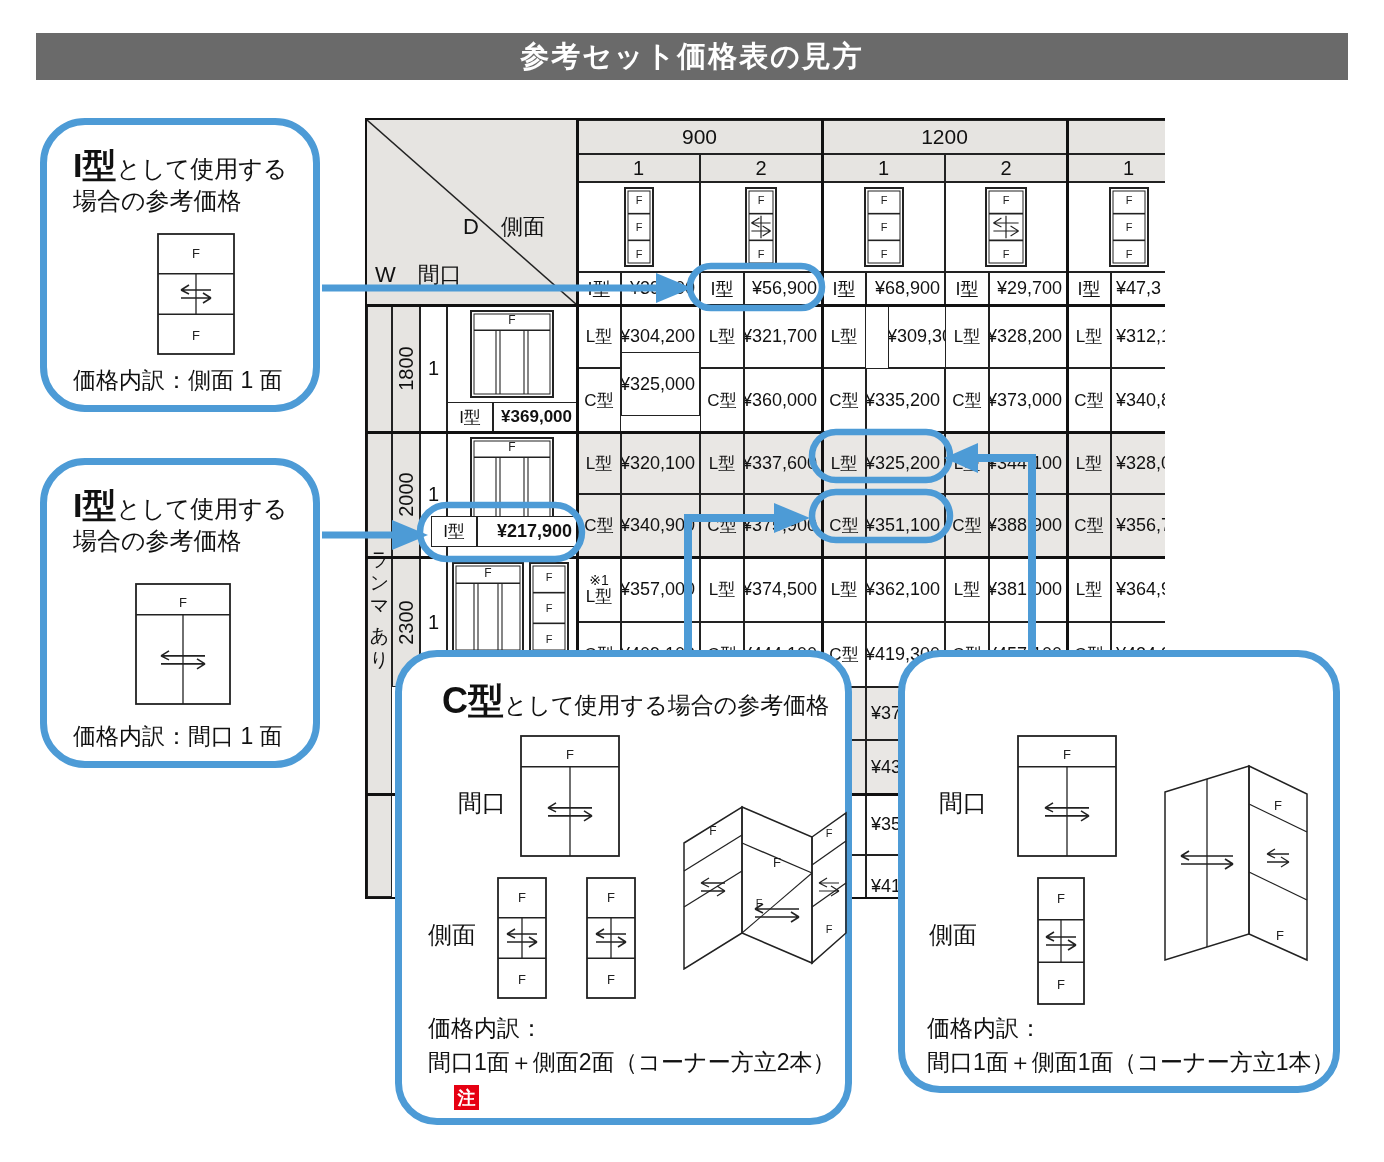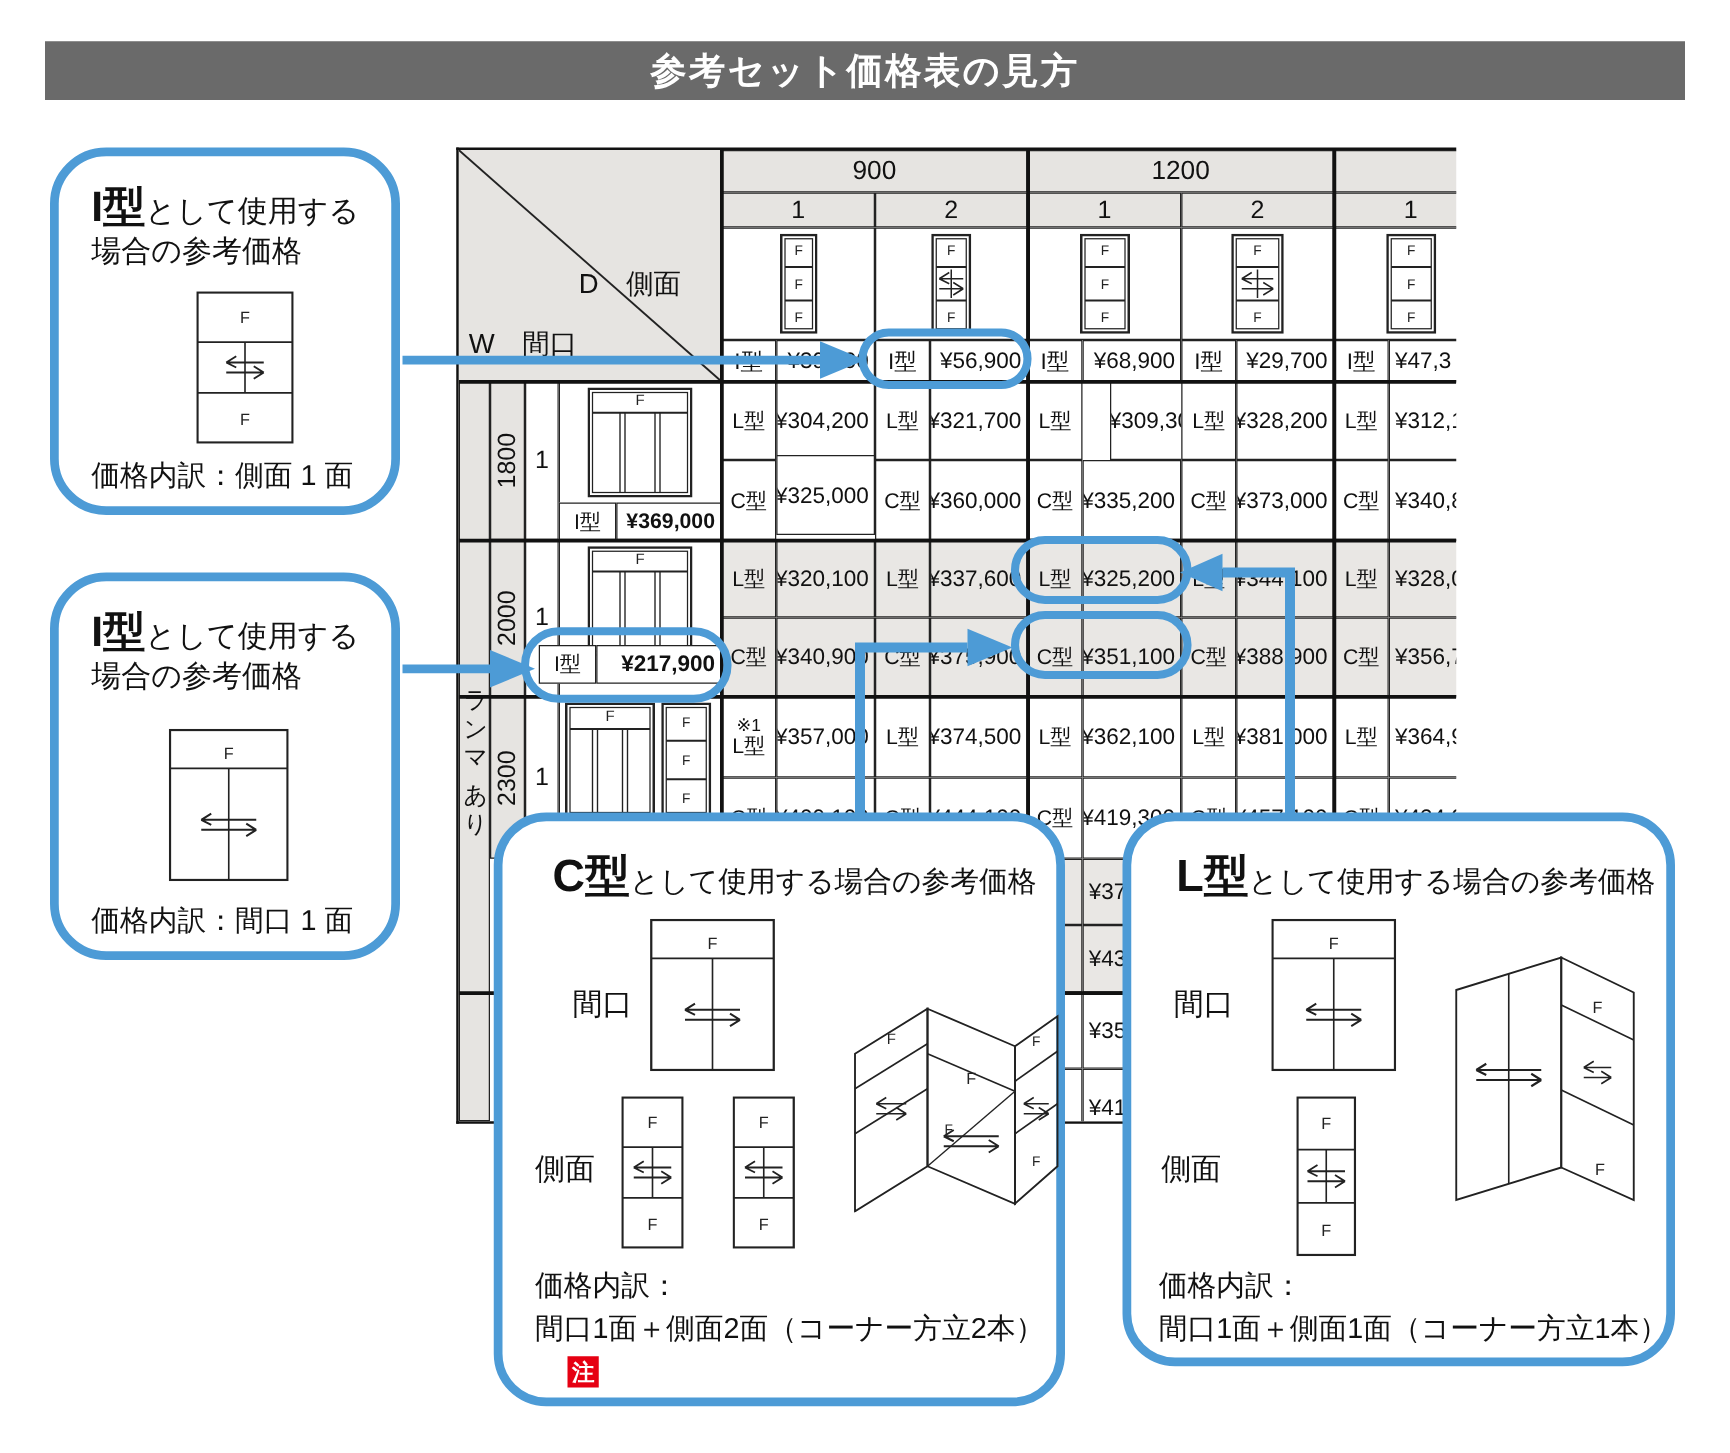--- a/index.html
+++ b/index.html
@@ -291,21 +291,21 @@
     </div>
     <div class="tcell  cen" style="left:700px;top:185px;width:44px;height:63px;">
       <span style="font-size:17px">L型</span>
     </div>
     <div class="tcell  lft" style="left:744px;top:185px;width:79px;height:63px;">
       <span style="font-size:18px">¥312,1</span>
     </div>
     <div class="tcell  cen" style="left:210px;top:248px;width:44px;height:64px;">
       <span style="font-size:17px">C型</span>
     </div>
-    <div class="tcell  rgt" style="left:254px;top:244px;width:79px;height:64px;">
+    <div class="tcell  rgt" style="left:254px;top:232px;width:79px;height:64px;">
       <span style="font-size:18px">¥325,000</span>
     </div>
     <div class="tcell  cen" style="left:333px;top:248px;width:44px;height:64px;">
       <span style="font-size:17px">C型</span>
     </div>
     <div class="tcell  rgt" style="left:377px;top:248px;width:78px;height:64px;">
       <span style="font-size:18px">¥360,000</span>
     </div>
     <div class="tcell  cen" style="left:455px;top:248px;width:44px;height:64px;">
       <span style="font-size:17px">C型</span>
@@ -556,21 +556,20 @@
         <path d="M40 57 L10 57 M10 57 L18 52 M10 57 L18 61 M10 65 L40 65 M40 65 L32 60 M40 65 L32 70" stroke="#222" stroke-width="1.5" fill="none"></path>
       </svg></div>
   <div class="caption" style="left:26px;top:356px">価格内訳：</div>
   <div class="caption" style="left:26px;top:390px">間口1面＋側面2面（コーナー方立2本）</div>
   <div class="noterow" style="left:52px;top:428px">
     <span class="notebadge">注</span>
   </div>
 </div>
 
 <div id="box-l" class="callout">
-  <div class="bighead" style="left:36px;top:20px"><span class="b">L型</span><span>として使用する場合の参考価格</span></div>
   <div class="flabel" style="left:34px;top:130px">間口</div>
   <div class="diag" id="d-l-front" style="left:112px;top:78px"><svg width="100" height="122" viewBox="0 0 100 122" xmlns="http://www.w3.org/2000/svg">
         <rect x="1" y="1" width="98" height="120" fill="none" stroke="#222" stroke-width="1.8"></rect>
         <line x1="1" y1="31.720000000000002" x2="99" y2="31.720000000000002" stroke="#222" stroke-width="1.5"></line>
         <text x="50" y="24.032" font-size="13" text-anchor="middle" fill="#222" font-family="Liberation Sans, sans-serif">F</text>
         <line x1="50" y1="31.720000000000002" x2="50" y2="121" stroke="#222" stroke-width="1.3"></line>
         <path d="M72 72.86 L28 72.86 M28 72.86 L36 67.86 M28 72.86 L36 76.86 M28 80.86 L72 80.86 M72 80.86 L64 75.86 M72 80.86 L64 85.86" stroke="#222" stroke-width="1.6" fill="none"></path>
       </svg></div>
   <div class="diag" id="d-l-iso" style="left:252px;top:95px"><svg width="170" height="225" viewBox="0 0 170 225" xmlns="http://www.w3.org/2000/svg">
         <g stroke="#222" stroke-width="1.5" fill="none">

